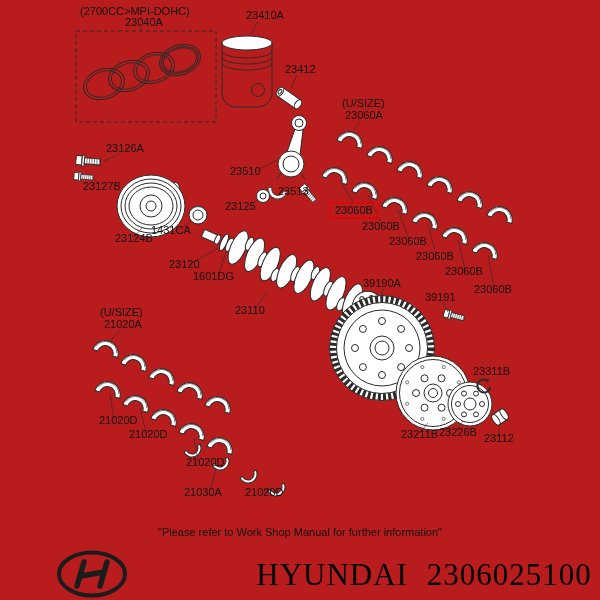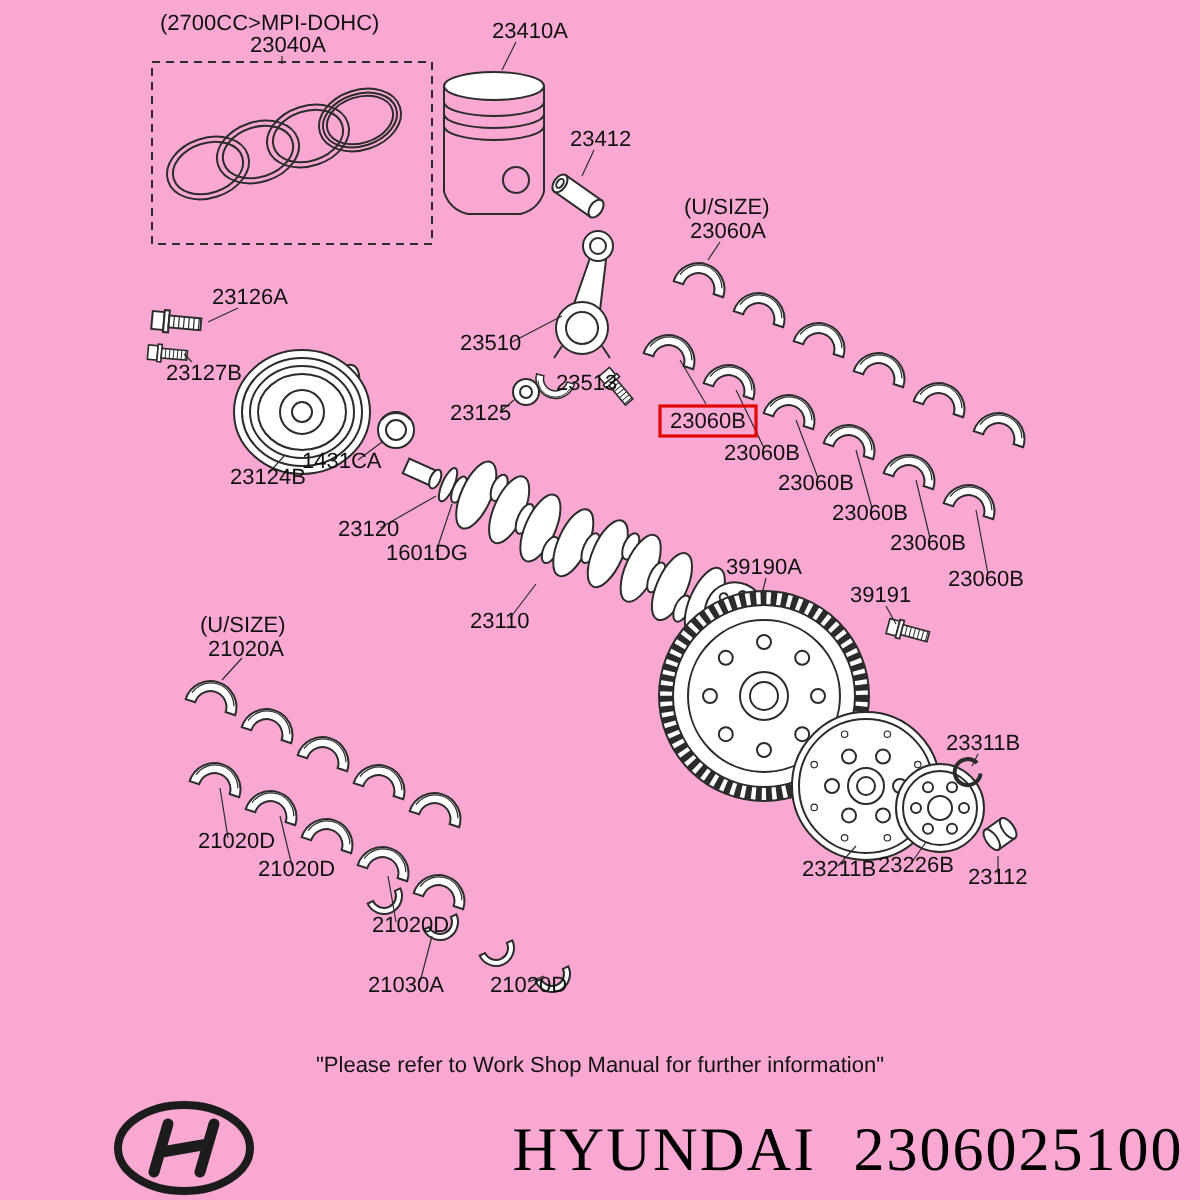--- a/index.html
+++ b/index.html
@@ -1,16 +1,16 @@
 <!DOCTYPE html>
 <html><head>
 <meta charset="utf-8">
 <style>
   html,body{margin:0;padding:0;background:#fff;}
-  #stage{position:relative;width:600px;height:600px;background:#f9a8d4;overflow:hidden;
+  #stage{position:relative;width:600px;height:600px;background:#b91c1c;overflow:hidden;
          font-family:"Liberation Sans",sans-serif;}
   svg{position:absolute;left:0;top:0;}
   .ln{fill:none;stroke:#2b2b2b;stroke-width:1;}
   .fw{fill:#ffffff;stroke:#2b2b2b;stroke-width:1;}
   .thin{fill:none;stroke:#2b2b2b;stroke-width:0.6;}
   .dashed{fill:none;stroke:#2b2b2b;stroke-width:1;stroke-dasharray:4 3;}
   .lbl{font:11px "Liberation Sans",sans-serif;fill:#111111;}
   .foot{font:11px "Liberation Sans",sans-serif;fill:#111111;text-anchor:middle;}
   .brand{font:31px "Liberation Serif",serif;fill:#000000;text-anchor:middle;letter-spacing:1px;}
 </style>

